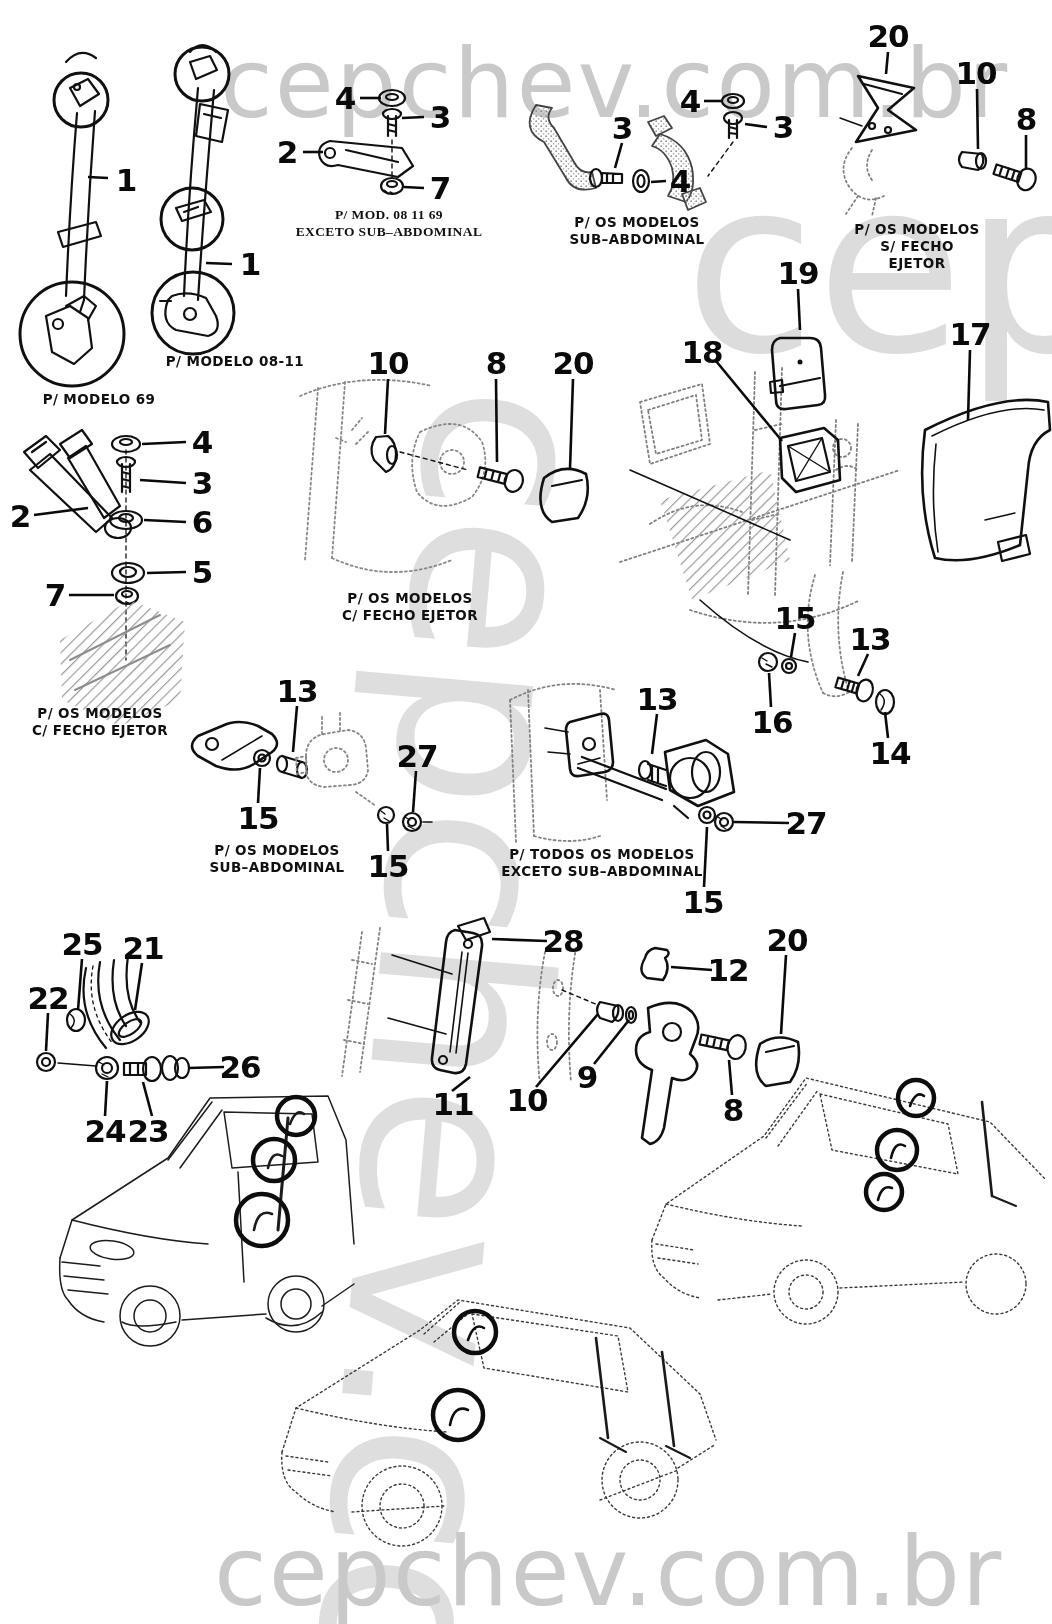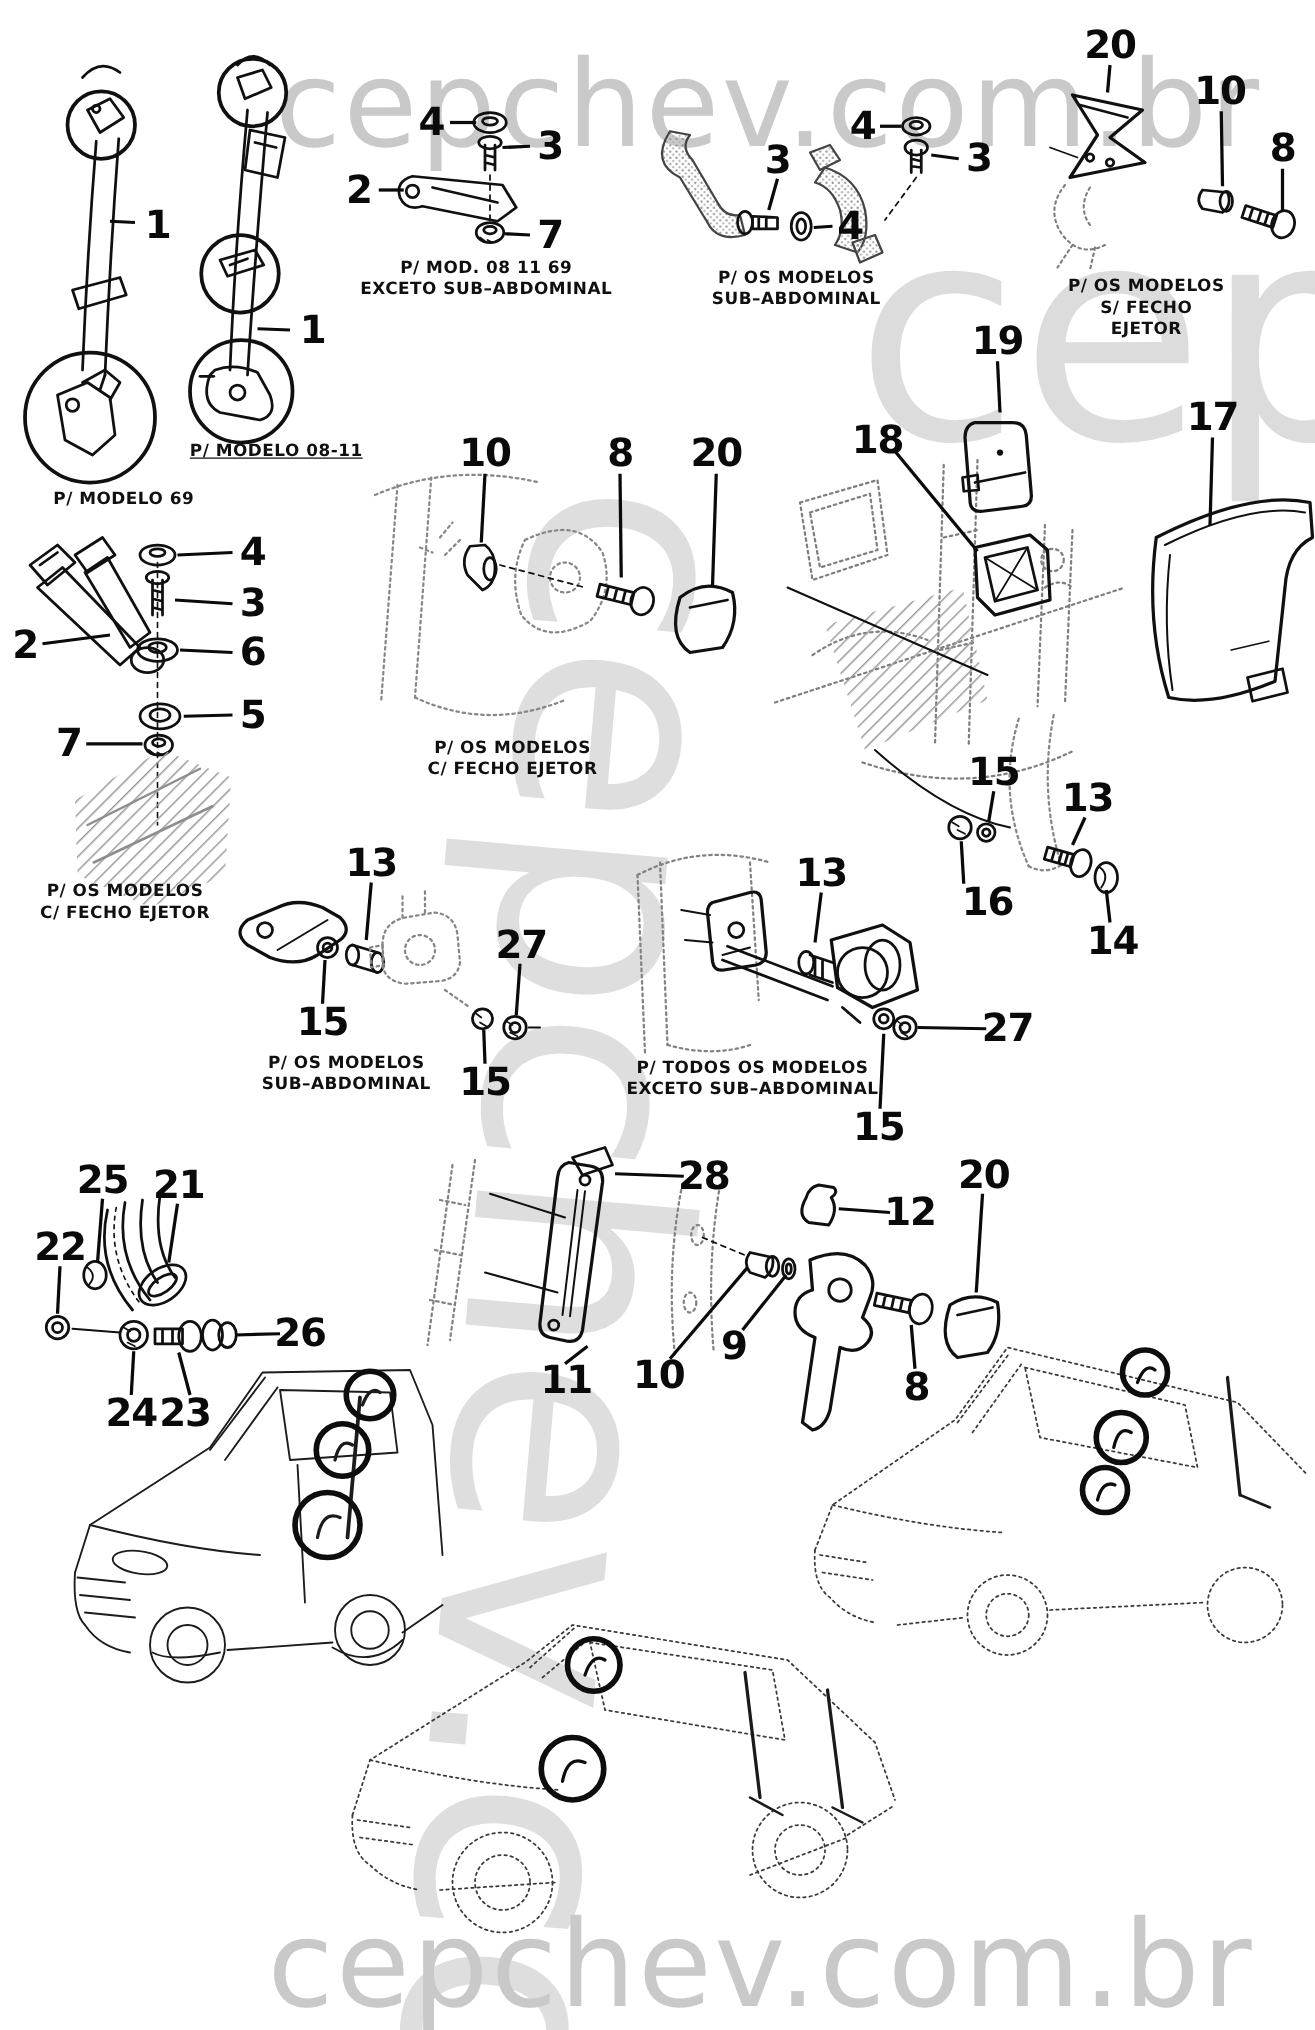--- a/index.html
+++ b/index.html
@@ -483,21 +483,21 @@
     <div class="callout" style="left: 202px; top: 572px;">5</div>
     <div class="callout" style="left: 55px; top: 595px;">7</div>
     <div class="callout" style="left: 388px; top: 363px;">10</div>
     <div class="callout" style="left: 496px; top: 363px;">8</div>
     <div class="callout" style="left: 573px; top: 363px;">20</div>
     <div class="callout" style="left: 798px; top: 273px; text-align: center;">19</div>
     <div class="callout" style="left: 702px; top: 352px;">18</div>
     <div class="callout" style="left: 970px; top: 334px;">17</div>
     <div class="callout" style="left: 795px; top: 618px;">15</div>
     <div class="callout" style="left: 870px; top: 639px;">13</div>
-    <div class="callout" style="left: 772px; top: 722px; margin-left: 18px;">16</div>
+    <div class="callout" style="left: 772px; top: 722px;">16</div>
     <div class="callout" style="left: 890px; top: 753px;">14</div>
     <div class="callout" style="left: 297px; top: 691px;">13</div>
     <div class="callout" style="left: 258px; top: 818px;">15</div>
     <div class="callout" style="left: 417px; top: 756px;">27</div>
     <div class="callout" style="left: 388px; top: 866px;">15</div>
     <div class="callout" style="left: 657px; top: 699px;">13</div>
     <div class="callout" style="left: 806px; top: 823px;">27</div>
     <div class="callout" style="left: 703px; top: 902px;">15</div>
     <div class="callout" style="left: 82px; top: 944px;">25</div>
     <div class="callout" style="left: 143px; top: 948px; text-align: center;">21</div>
@@ -508,22 +508,22 @@
     <div class="callout" style="left: 563px; top: 941px;">28</div>
     <div class="callout" style="left: 728px; top: 970px;">12</div>
     <div class="callout" style="left: 787px; top: 940px;">20</div>
     <div class="callout" style="left: 527px; top: 1100px;">10</div>
     <div class="callout" style="left: 587px; top: 1077px;">9</div>
     <div class="callout" style="left: 733px; top: 1110px;">8</div>
     <div class="callout" style="left: 453px; top: 1104px;">11</div>
   </div>
 <div id="caption-layer">
     <div class="caption" style="left: 67px; top: 391px; margin-left: 32px;">P/ MODELO 69</div>
-    <div class="caption" style="left: 221px; top: 353px; text-decoration: underline;">P/ MODELO 08-11</div>
-    <div class="caption" style="left: 389px; top: 206px;">P/ MOD. 08 11 69
+    <div class="caption" style="left: 235px; top: 353px;">P/ MODELO 08-11</div>
+    <div class="caption" style="left: 389px; top: 206px; font-family: Liberation Serif, serif;">P/ MOD. 08 11 69
 EXCETO SUB–ABDOMINAL</div>
     <div class="caption" style="left: 637px; top: 214px;">P/ OS MODELOS
 SUB–ABDOMINAL</div>
     <div class="caption" style="left: 917px; top: 221px;">P/ OS MODELOS
 S/ FECHO EJETOR</div>
     <div class="caption" style="left: 100px; top: 705px;">P/ OS MODELOS
 C/ FECHO EJETOR</div>
     <div class="caption" style="left: 410px; top: 590px;">P/ OS MODELOS
 C/ FECHO EJETOR</div>
     <div class="caption" style="left: 277px; top: 842px;">P/ OS MODELOS

